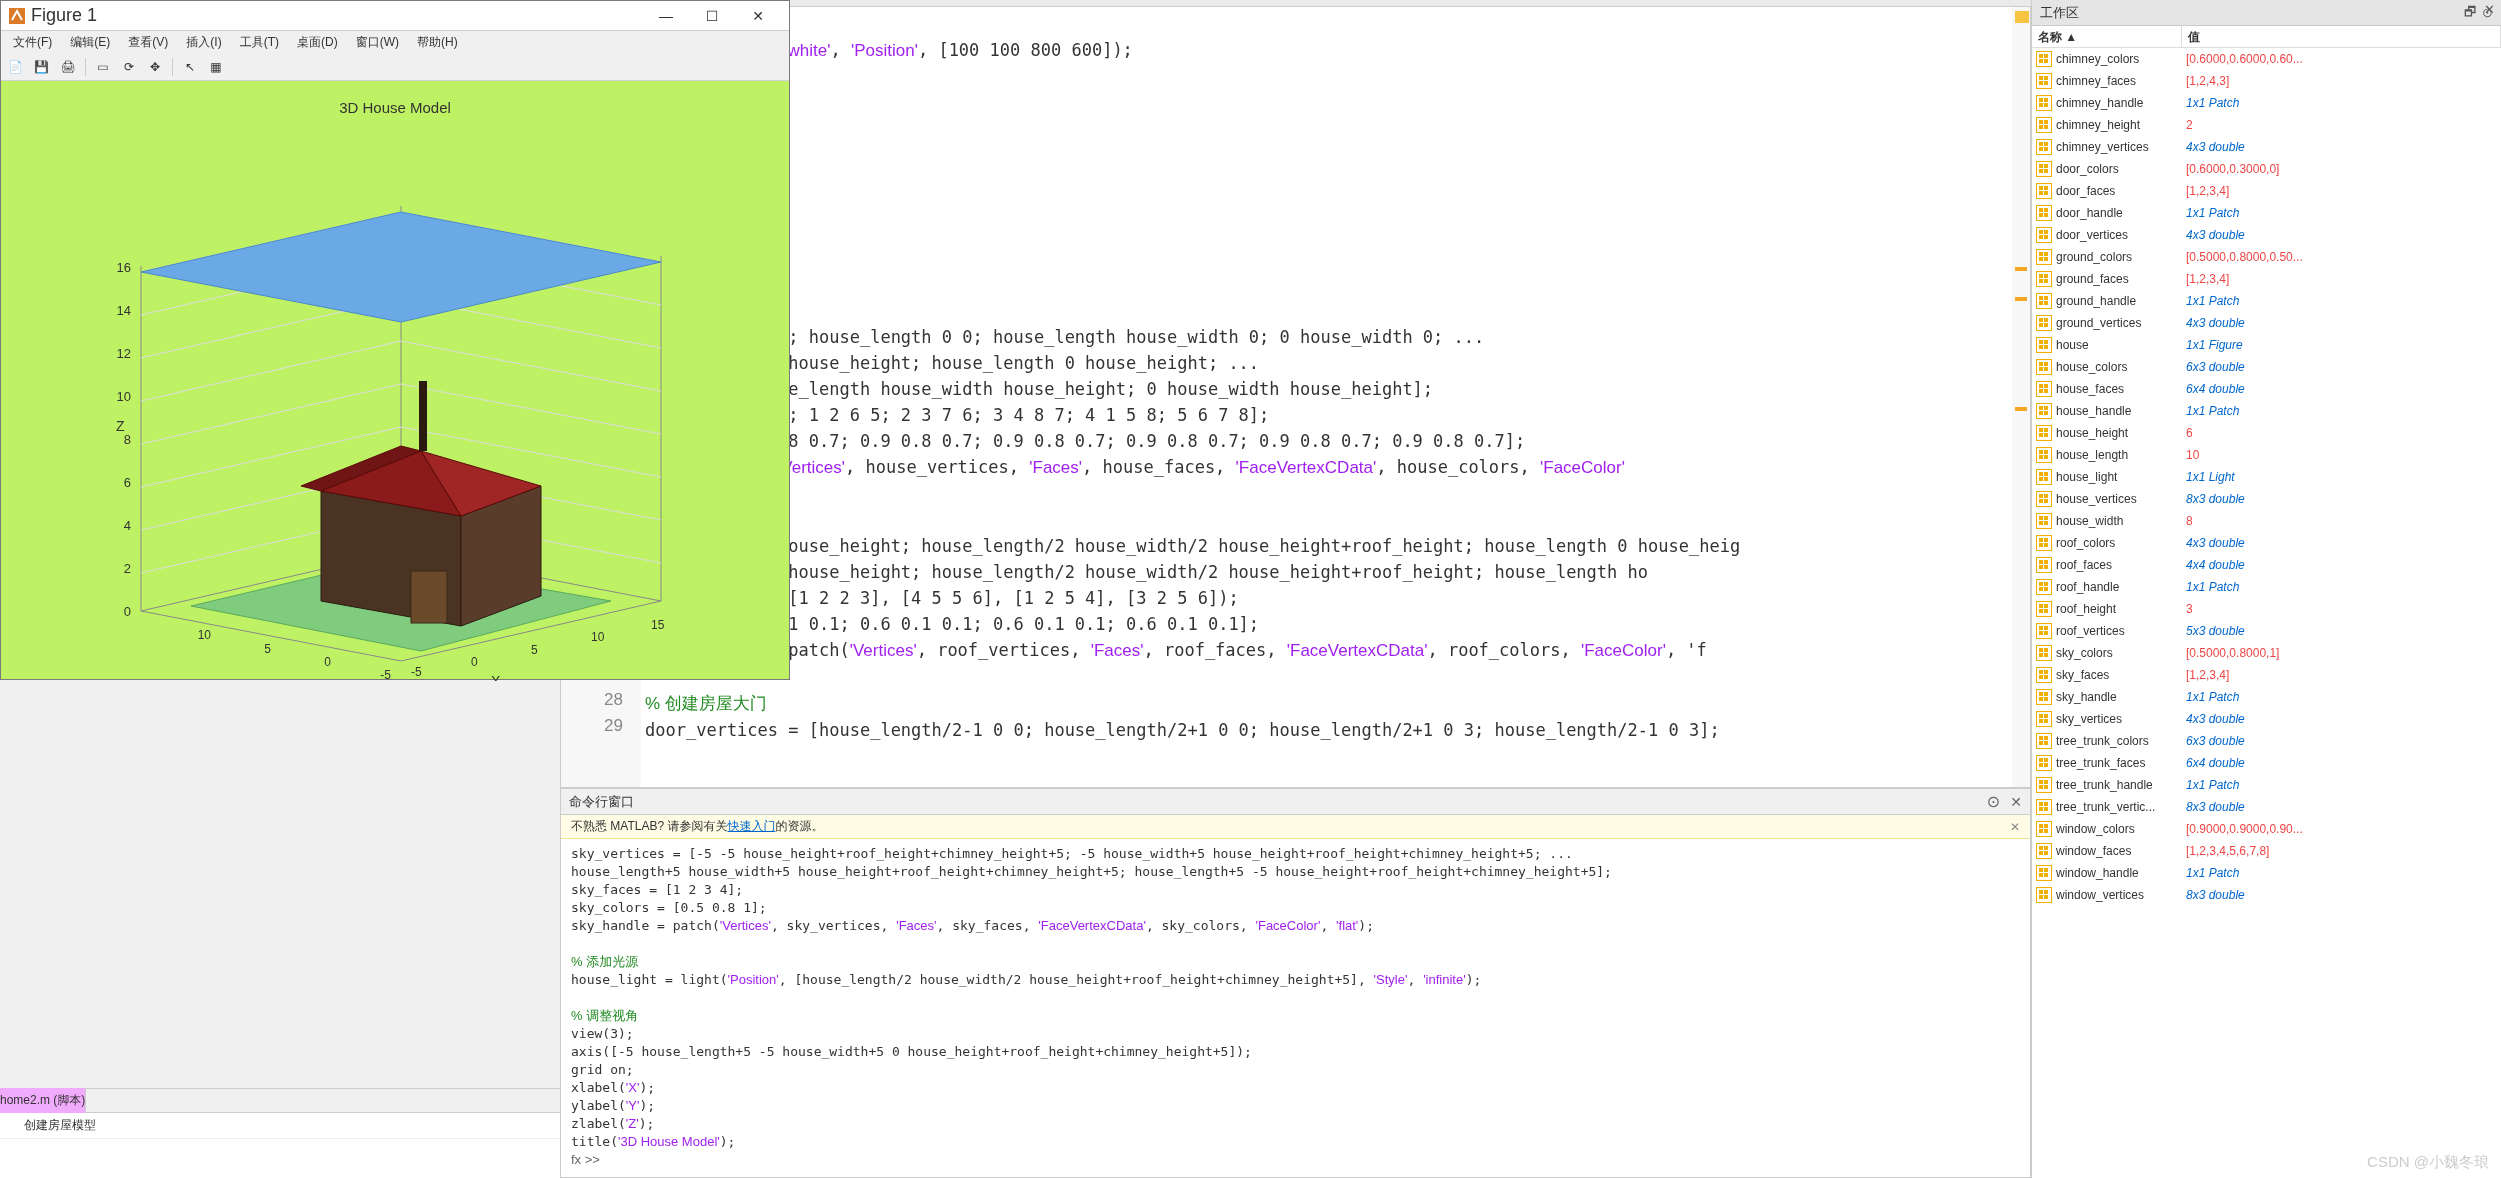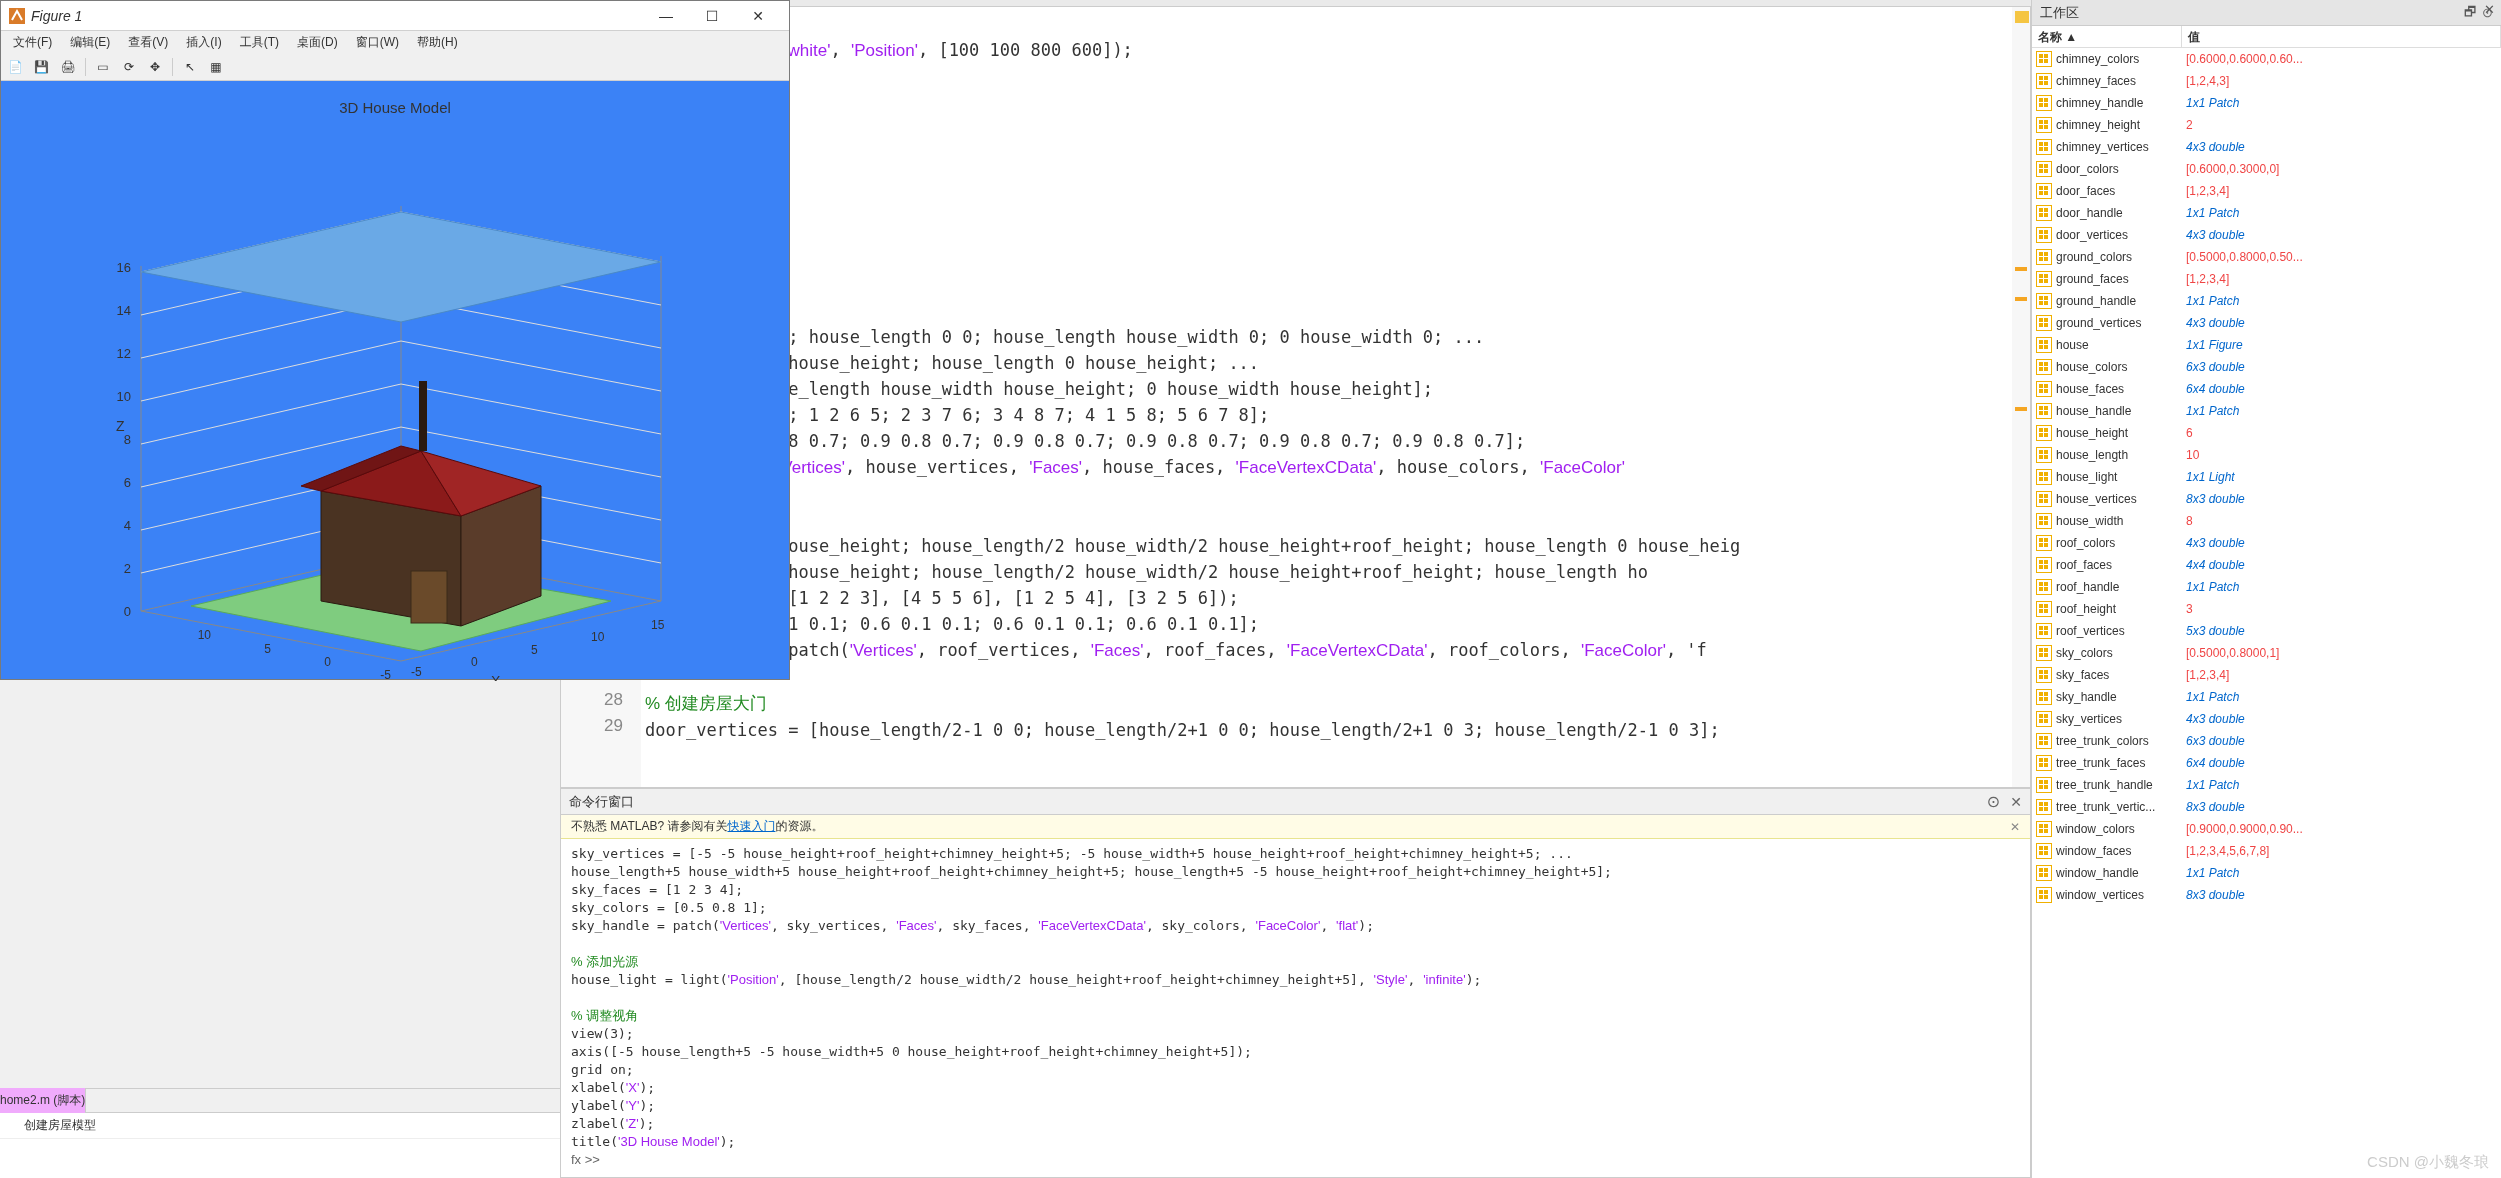--- a/index.html
+++ b/index.html
@@ -2,28 +2,28 @@
 <html><head>
 <meta charset="utf-8">
 <style>
 * { margin: 0; padding: 0; box-sizing: border-box; font-family: "Microsoft YaHei", Arial, sans-serif; }
 body { background: #f0f0f0; font-size: 12px; color: #333; overflow: hidden; width: 2501px; height: 1178px; position: relative; }
 
 
 .figure-window { position: absolute; left: 0; top: 0; width: 790px; height: 680px; background: #fff; border: 1px solid #7a7a7a; z-index: 10; }
 .fw-titlebar { height: 30px; background: #fff; display: flex; align-items: center; padding: 0 8px; border-bottom: 1px solid #d0d0d0; }
 .fw-icon { width: 16px; height: 16px; margin-right: 6px; }
-.fw-title { flex: 1; font-size: 14px; font-style: italic; }
+.fw-title { flex: 1; font-size: 18px; }
 .fw-btn { width: 46px; height: 22px; display: flex; align-items: center; justify-content: center; font-size: 14px; }
 .fw-menubar { height: 22px; display: flex; align-items: center; padding: 0 4px; gap: 2px; background: #f0f0f0; }
 .fw-menu { padding: 2px 8px; font-size: 12px; }
 .fw-toolbar { height: 28px; display: flex; align-items: center; padding: 0 4px; gap: 4px; background: #f0f0f0; border-bottom: 1px solid #d0d0d0; }
 .fw-tool { width: 22px; height: 22px; display: flex; align-items: center; justify-content: center; }
 .fw-sep { width: 1px; height: 18px; background: #ccc; margin: 0 2px; }
-.fw-plot { position: relative; width: 100%; height: calc(100% - 80px); background: #3b82f6; }
+.fw-plot { position: relative; width: 100%; height: calc(100% - 80px); background: #bef264; }
 .plot-title { text-align: center; padding-top: 18px; font-size: 15px; font-weight: normal; }
 .plot-svg { position: absolute; left: 20px; top: 40px; }
 
 
 .ide { position: absolute; left: 0; top: 0; width: 2501px; height: 1178px; display: flex; }
 .ide-center { flex: 1; display: flex; flex-direction: column; background: #fff; margin-left: 560px; }
 .editor-area { flex: 1; overflow: hidden; position: relative; border: 1px solid #ccc; background: #fff; }
 .editor-inner { display: flex; height: 100%; }
 .gutter { width: 80px; background: #f7f7f7; text-align: right; padding: 4px 18px 4px 4px; font-family: Consolas, monospace; font-size: 17px; color: #888; line-height: 26px; }
 .code { flex: 1; padding: 4px; font-family: Consolas, monospace; font-size: 17px; line-height: 26px; white-space: pre; overflow: hidden; }

